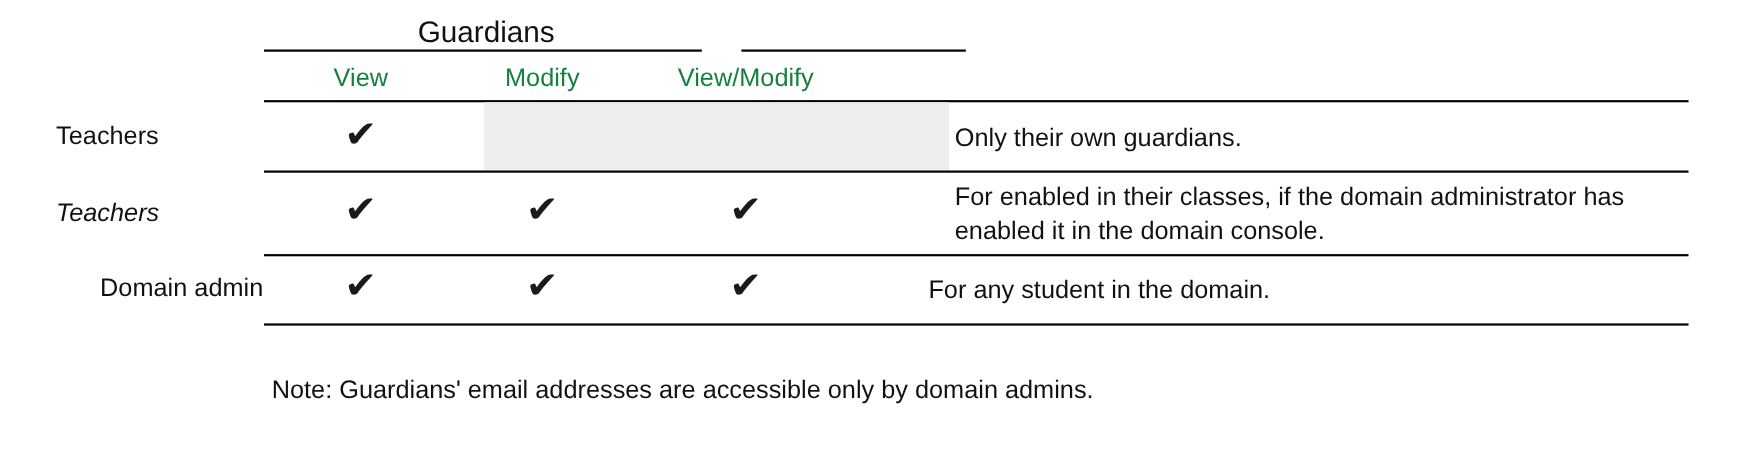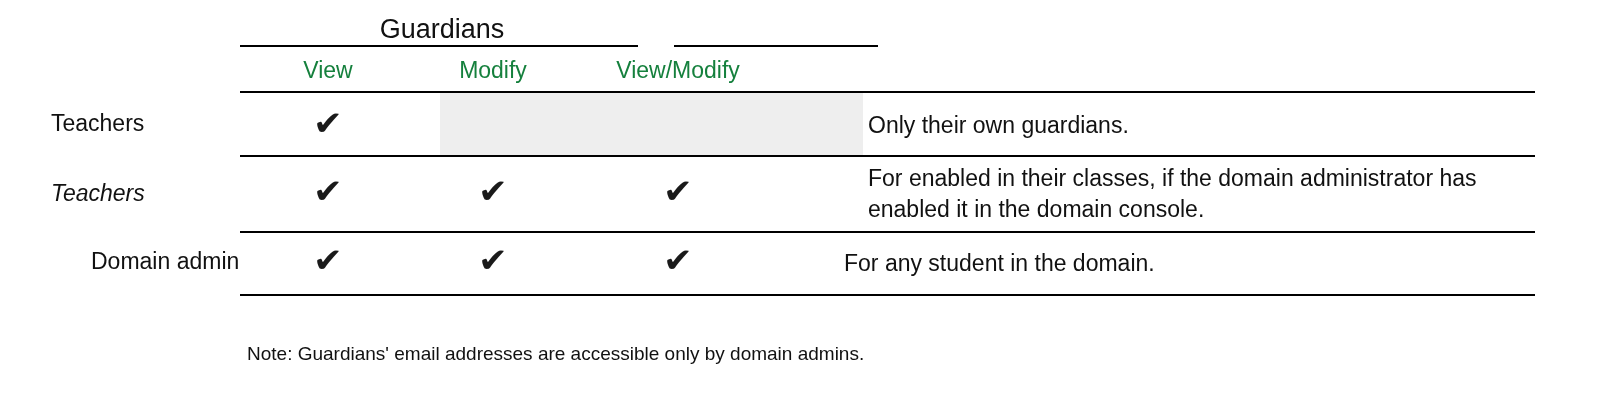--- a/index.html
+++ b/index.html
@@ -78,21 +78,21 @@
   .desc {
     position: absolute;
     font-size: 23px;
     line-height: 31px;
     color: #111111;
   }
 
   
   .note {
     position: absolute;
-    font-size: 19px;
+    font-size: 23px;
     line-height: 28px;
     white-space: nowrap;
     color: #111111;
   }
 </style>
 </head>
 <body>
 
 <div class="page">
 

